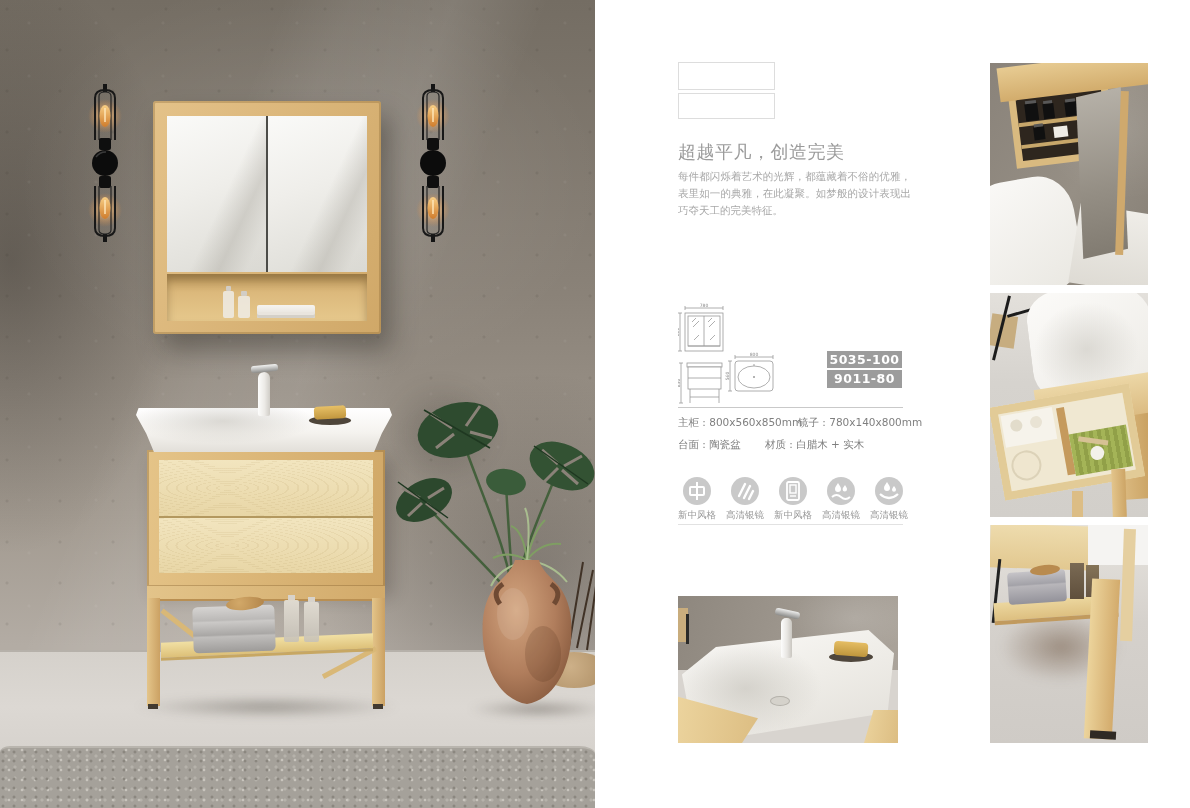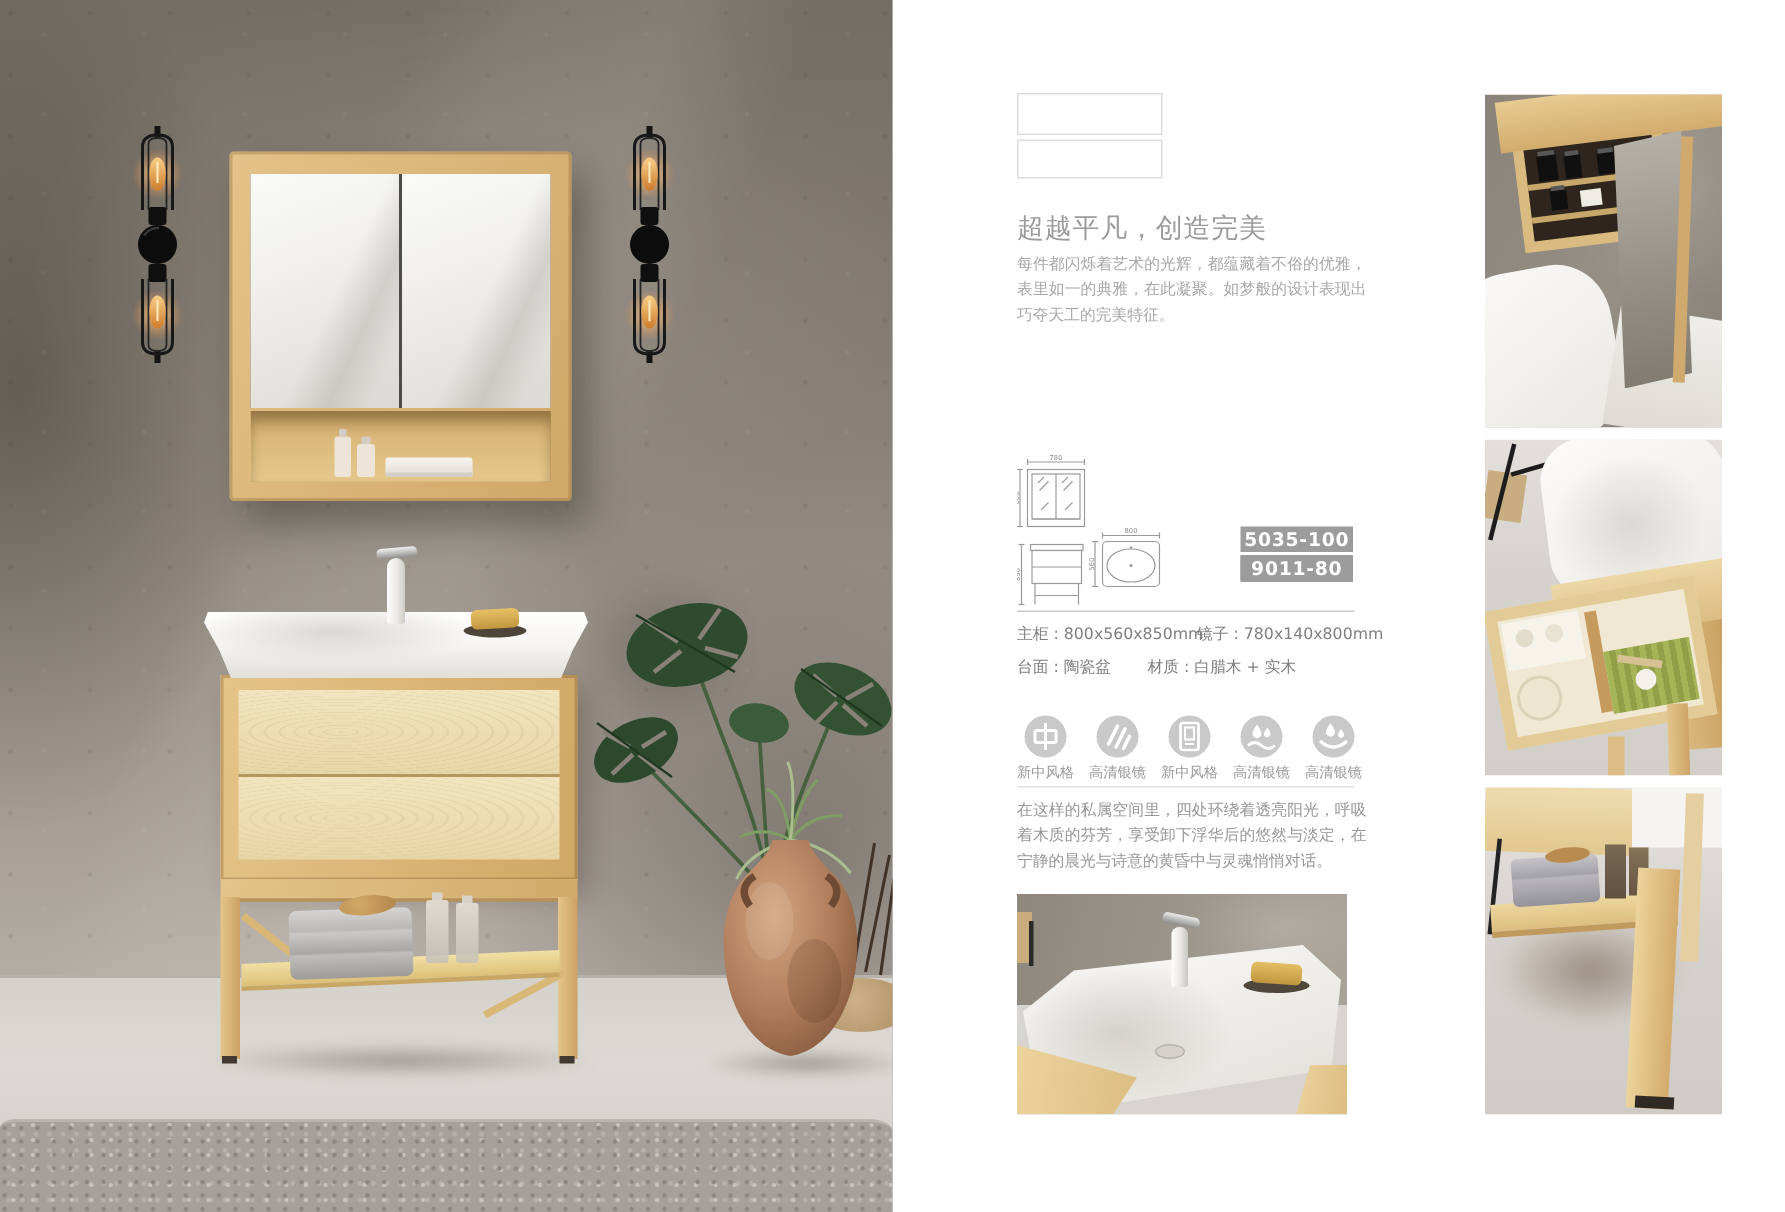--- a/index.html
+++ b/index.html
@@ -386,21 +386,20 @@
           <path d="M12,5 C13.5,7.5 15,9 15,11 a3,3 0 1 1 -6,0 C9,9 10.5,7.5 12,5 Z" fill="#fff"></path>
           <path d="M19,9 C20,10.6 21,11.6 21,12.8 a2,2 0 1 1 -4,0 C17,11.6 18,10.6 19,9 Z" fill="#fff"></path>
           <path d="M5,17 q9,8 18,0" stroke="#fff" stroke-width="2.2" fill="none"></path>
           </svg>
       </div>
       <div class="feat-label">高清银镜</div>
     </div>
   </div>
 
   <div class="abs rule"></div>
-  <div class="abs para para2" style="left:678px;top:532px;">在这样的私属空间里，四处环绕着透亮阳光，呼吸着木质的芬芳，享受卸下浮华后的悠然与淡定，在宁静的晨光与诗意的黄昏中与灵魂悄悄对话。</div>
 
   <div class="photo" style="left:678px;top:596px;width:220px;height:147px;background:#d8d4cf;">
     <div class="abs bd-wall"></div>
     <div class="abs" style="left:0;top:12px;width:10px;height:34px;background:#c9ad7d;"></div>
     <div class="abs" style="left:8px;top:18px;width:3px;height:30px;background:#2a2a28;"></div>
     <div class="abs bd-basin"></div>
     <div class="abs bd-drain"></div>
     <div class="abs" style="left:103px;top:22px;width:11px;height:40px;border-radius:5px 5px 2px 2px;background:linear-gradient(90deg,#fdfdfc,#e8e6e2 55%,#c9c6c0);"></div>
     <div class="abs" style="left:97px;top:14px;width:25px;height:7px;border-radius:3px;transform:rotate(12deg);background:linear-gradient(#ececeb,#8d8d8b);"></div>
     <div class="abs" style="left:151px;top:56px;width:44px;height:10px;border-radius:50%;background:#4f463c;"></div>

